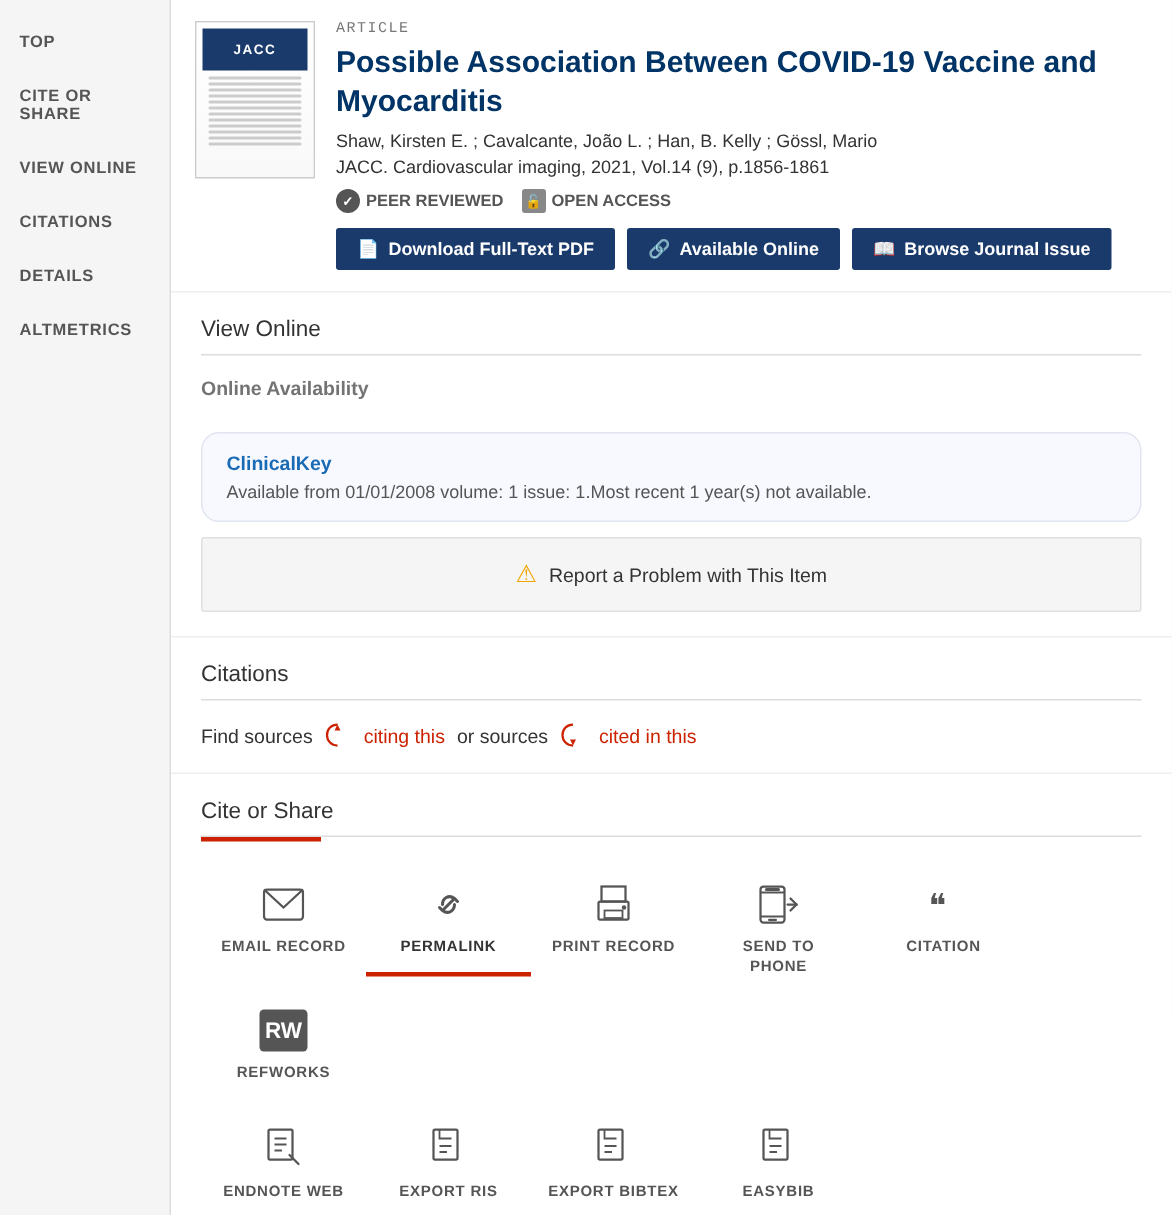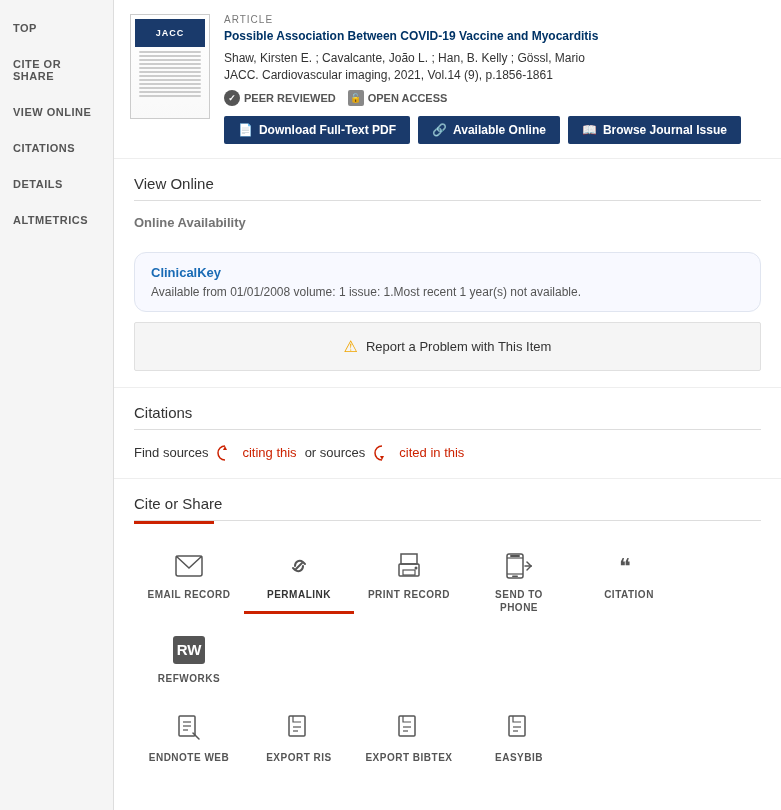--- a/index.html
+++ b/index.html
@@ -84,23 +84,24 @@
       margin-bottom: 2px;
       border-radius: 1px;
     }
     .article-meta { flex: 1; }
     .article-type {
       font-size: 10px;
       color: #777;
       text-transform: uppercase;
       letter-spacing: 1px;
       margin-bottom: 4px;
+      font-family: Liberation Mono, monospace;
     }
     .article-title {
-      font-size: 12px;
+      font-size: 20px;
       font-weight: bold;
       color: #003366;
       margin-bottom: 6px;
       line-height: 1.3;
     }
     .article-authors {
       font-size: 12px;
       color: #333;
       margin-bottom: 3px;
     }

